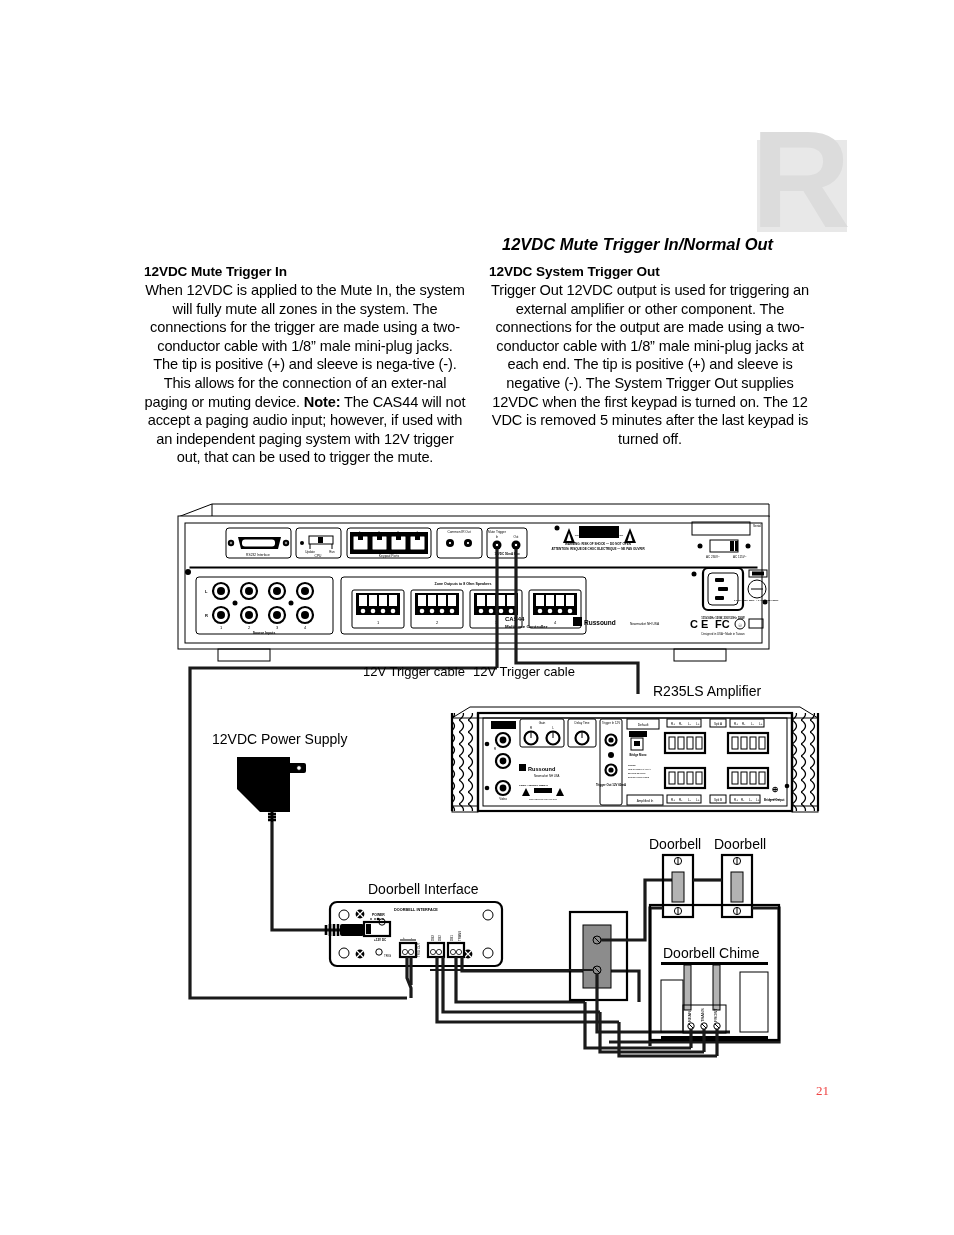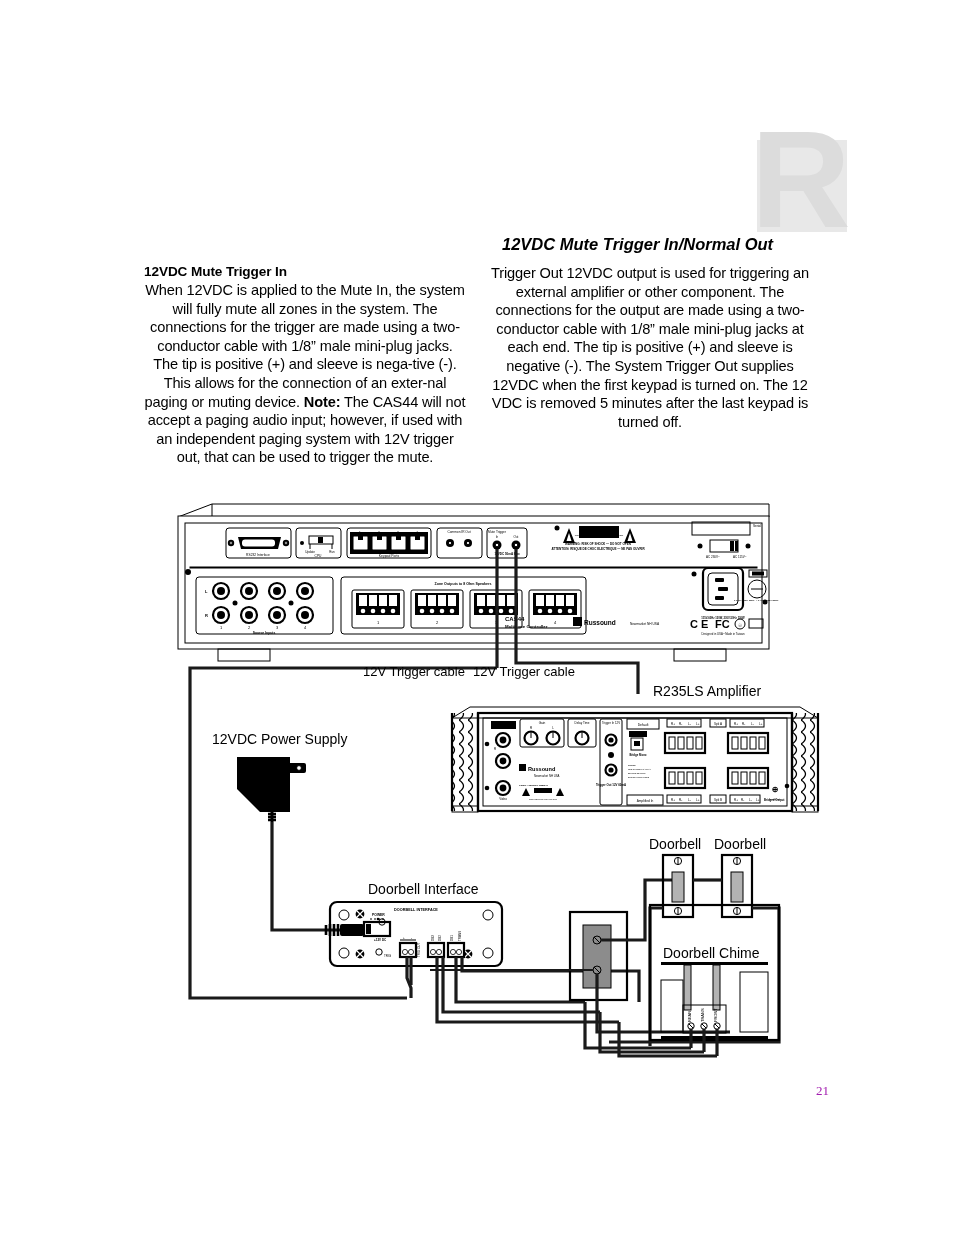--- a/index.html
+++ b/index.html
@@ -88,41 +88,42 @@
     width: 954px; height: 1235px;
     pointer-events: none;
   }
 
   
   .pagenum {
     position: absolute;
     left: 816px; top: 1083px;
     font-size: 13px;
     font-family: "Liberation Serif", serif;
-    color: #a21caf;
+    color: #ef4444;
   }
 </style>
 </head>
 <body>
 
 <div class="page">
 
   <div class="watermark">
     <span>R</span>
   </div>
 
 
   <div class="section-title">12VDC Mute Trigger In/Normal Out</div>
 
   <div class="col col-left">
     <h3>12VDC Mute Trigger In</h3>
     <p><span>When 12VDC is applied to the Mute In, the system will fully mute all zones in the system. The connections for the trigger are made using a two-conductor cable with 1/8” male mini-plug jacks. The tip is positive (+) and sleeve is nega-tive (-). This allows for the connection of an exter-nal paging or muting device. </span><b>Note:</b><span>  The CAS44 will not accept a paging audio input; however, if used with an independent paging system with 12V trigger out, that can be used to trigger the mute.</span></p>
   </div>
 
   <div class="col col-right">
+    <h3>12VDC System Trigger Out</h3>
     <p>Trigger Out 12VDC output is used for triggering an external amplifier or other component. The connections for the output are made using a two-conductor cable with 1/8” male mini-plug jacks at each end. The tip is positive (+) and sleeve is negative (-). The System Trigger Out supplies 12VDC when the first keypad is turned on. The 12 VDC is removed 5 minutes after the last keypad is turned off.</p>
   </div>
 
   <svg class="diagram" viewBox="0 0 954 1235" width="954" height="1235">
     <defs>
       <style>
         .ln { fill:none; stroke:#000; stroke-width:1; }
         .ln2 { fill:none; stroke:#000; stroke-width:2.2; }
         .ln3 { fill:none; stroke:#000; stroke-width:3; }
         .wire { fill:none; stroke:#1a1a1a; stroke-width:3.2; stroke-linejoin:miter; }

